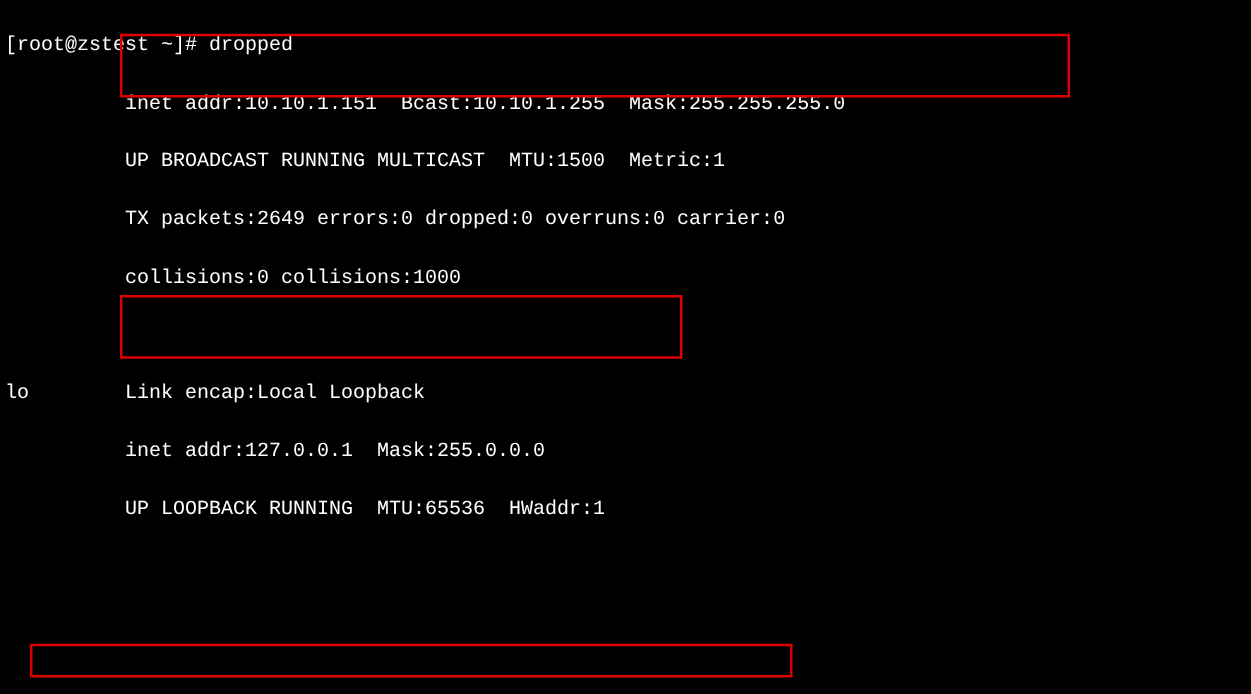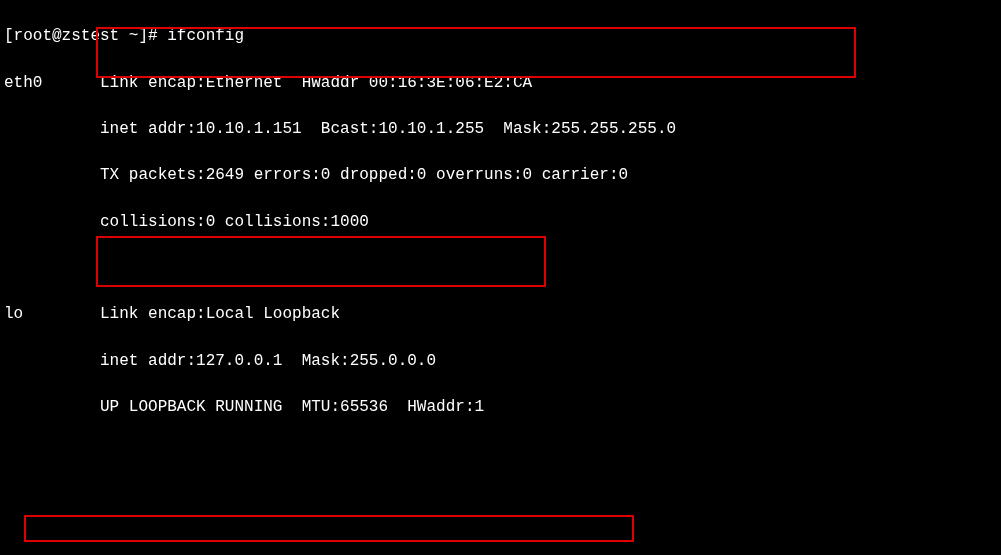--- a/index.html
+++ b/index.html
@@ -30,23 +30,23 @@
   #box1 { left: 96px; top: 27px; width: 760px; height: 51px; }
   
   #box2 { left: 96px; top: 236px; width: 450px; height: 51px; }
   
   #box3 { left: 24px; top: 515px; width: 610px; height: 27px; }
 </style>
 </head>
 <body>
 
 <div class="terminal">
-<div class="line"><span>[root@zstest ~]# </span><span>ifconfig</span></div>
-<div class="line"><span>eth0</span>      <span>Link encap:Ethernet  HWaddr 00:16:3E:06:E2:CA</span></div>
+<div class="line"><span>[root@zstest ~]# </span><span>dropped</span></div>
 <div class="line">          <span>inet addr:10.10.1.151  Bcast:10.10.1.255  Mask:255.255.255.0</span></div>
+<div class="line">          <span>UP BROADCAST RUNNING MULTICAST  MTU:1500  Metric:1</span></div>
 <div class="line">          <span>TX packets:2649 errors:0 dropped:0 overruns:0 carrier:0</span></div>
 <div class="line">          <span>collisions:0 collisions:1000</span></div>
 <div class="line"> </div>
 <div class="line"><span>lo</span>        <span>Link encap:Local Loopback</span></div>
 <div class="line">          <span>inet addr:127.0.0.1  Mask:255.0.0.0</span></div>
 <div class="line">          <span>UP LOOPBACK RUNNING  MTU:65536  HWaddr:1</span></div>
 
 
 
 

